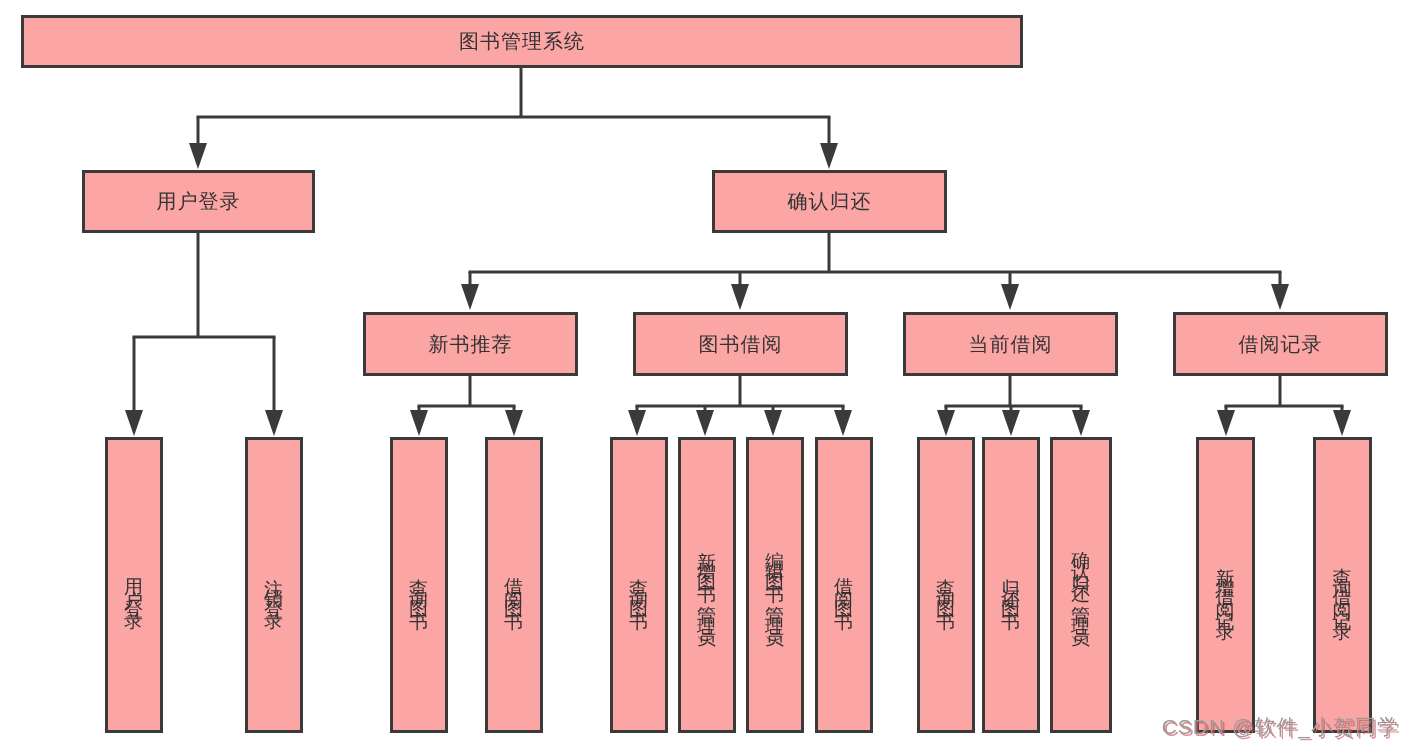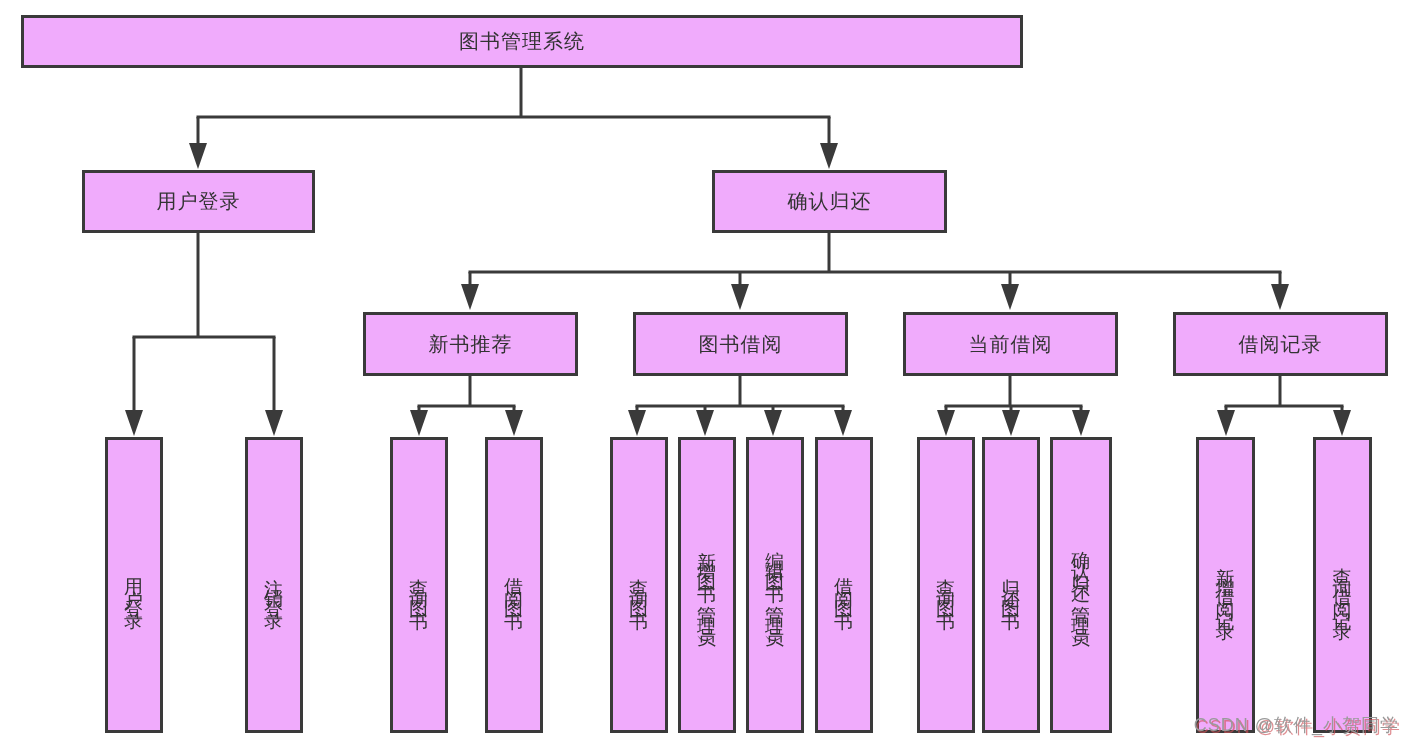--- a/index.html
+++ b/index.html
@@ -14,21 +14,21 @@
   svg.wires {
     position: absolute;
     left: 0; top: 0;
     width: 1405px; height: 747px;
     z-index: 1;
   }
   .node {
     position: absolute;
     box-sizing: border-box;
     border: 3px solid #3a3a3a;
-    background: #f0abfc;
+    background: #fca5a5;
     display: flex;
     align-items: center;
     justify-content: center;
     color: #333333;
     z-index: 2;
   }
   .h-label {
     font-size: 20px;
     letter-spacing: 1px;
     white-space: nowrap;
@@ -39,21 +39,21 @@
     font-size: 19px;
     letter-spacing: 11px;
     line-height: 1;
     white-space: nowrap;
   }
   .watermark {
     position: absolute;
     right: 6px;
     top: 713px;
     z-index: 3;
-    font-size: 18px;
+    font-size: 21px;
     color: #9a9a9a;
     text-shadow: 2px 2px 0 rgba(207, 82, 88, 0.65);
     white-space: nowrap;
     letter-spacing: 1px;
   }
 </style>
 </head>
 <body>
 
 <div class="canvas">

